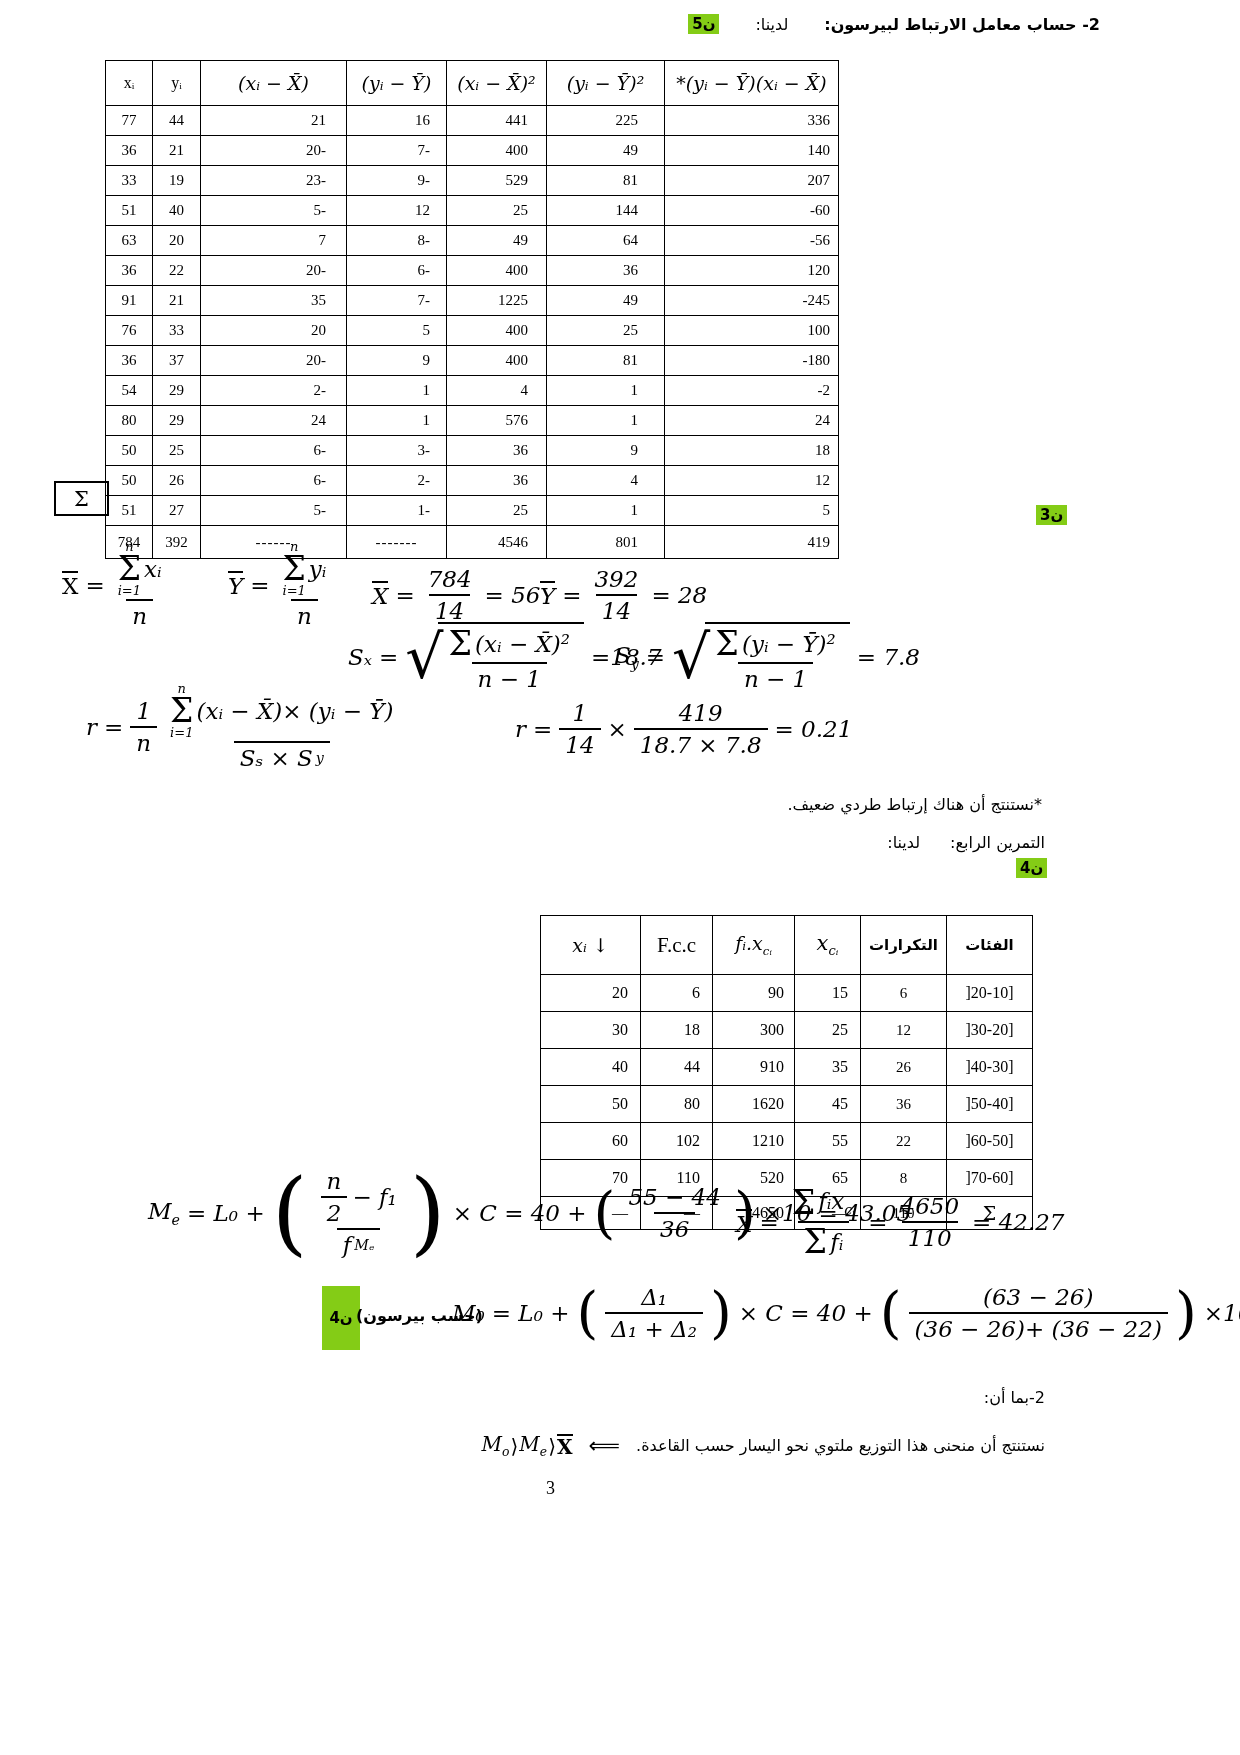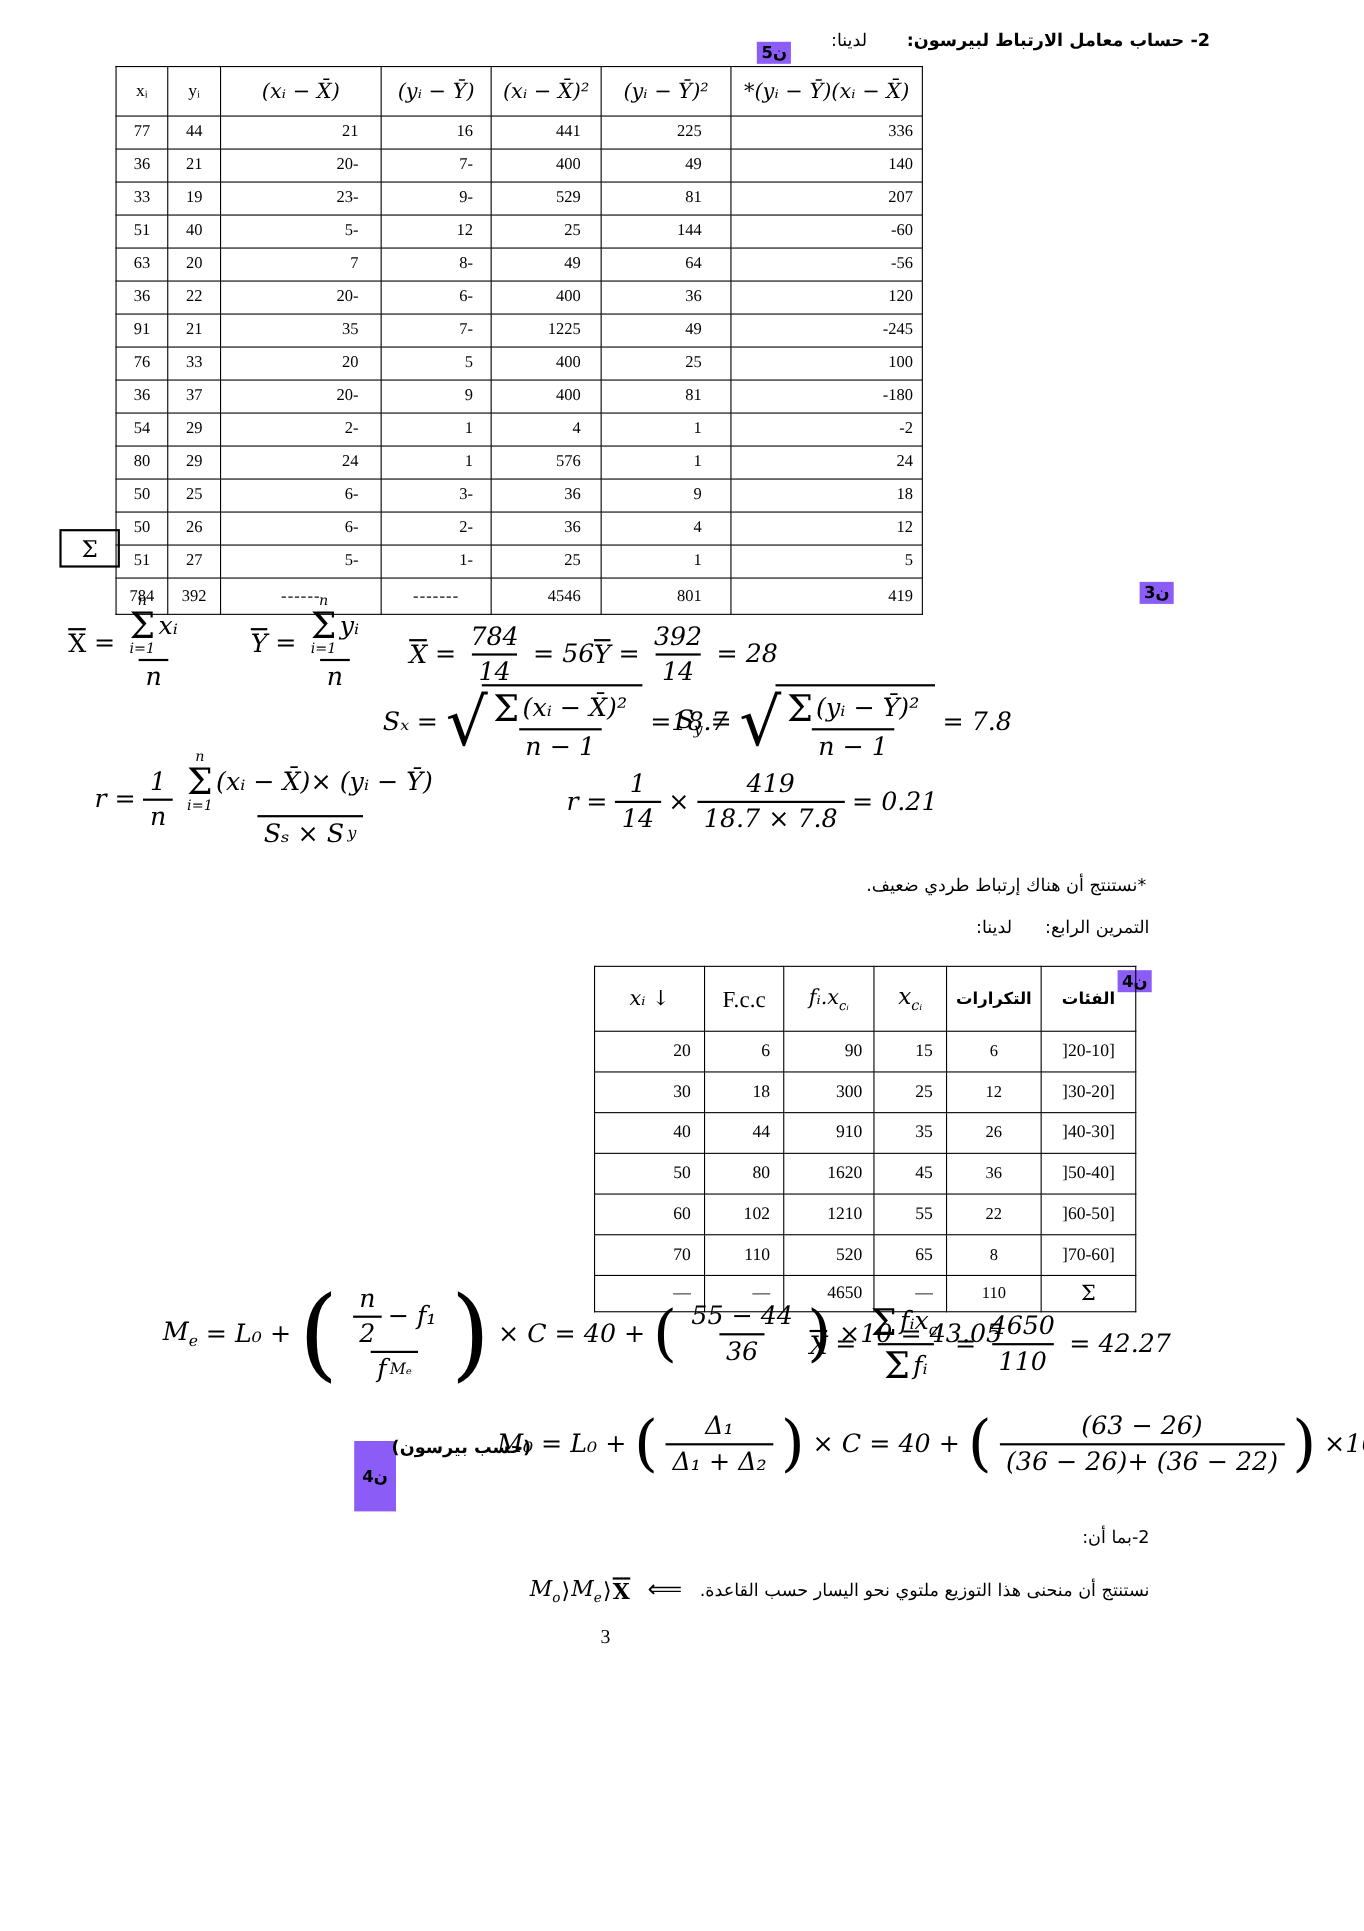--- a/index.html
+++ b/index.html
@@ -3,21 +3,21 @@
 <meta charset="utf-8">
 <style>
   html,body{margin:0;padding:0;background:#e8e8e8;}
   #page{position:relative;width:1240px;height:1755px;background:#ffffff;margin:0 auto;overflow:hidden;
         font-family:"DejaVu Sans",sans-serif;color:#000;}
 
   
   .ar{direction:rtl;font-family:"DejaVu Sans",sans-serif;font-size:16px;color:#000;white-space:nowrap;}
   .bold{font-weight:bold;}
   .badge{direction:ltr;unicode-bidi:isolate;display:inline-flex;align-items:center;justify-content:center;
-         background:#8b5cf6;font-weight:bold;font-size:15px;padding:1px 4px;font-family:"DejaVu Sans",sans-serif;margin-top:24px;}
+         background:#84cc16;font-weight:bold;font-size:15px;padding:1px 4px;font-family:"DejaVu Sans",sans-serif;}
 
   
   table{border-collapse:collapse;table-layout:fixed;}
   .t1 td,.t1 th,.t2 td,.t2 th{border:1.6px solid #000;overflow:hidden;white-space:nowrap;}
   .t1{width:733px;}
   .t1 th{height:42px;font-weight:normal;}
   .t1 th.plain{font-family:"Liberation Serif",serif;font-size:16px;}
   .t1 th.mathh{font-family:"DejaVu Serif","DejaVu Sans",serif;font-style:italic;font-size:19px;}
   .t1 tbody td{height:27px;font-family:"Liberation Serif",serif;font-size:15px;}
   .t1 tfoot td{height:30px;font-family:"Liberation Serif",serif;font-size:15px;}
@@ -27,21 +27,21 @@
   .t1 tbody td:nth-child(5){text-align:right;padding-right:18px;}
   .t1 tbody td:nth-child(6){text-align:right;padding-right:26px;}
   .t1 tbody td:nth-child(7){text-align:right;padding-right:8px;margin-top:48px;}
   .t1 tfoot td:nth-child(3),.t1 tfoot td:nth-child(4){text-align:center;letter-spacing:1px;}
   .t1 tfoot td:nth-child(5){text-align:right;padding-right:18px;}
   .t1 tfoot td:nth-child(6){text-align:right;padding-right:26px;}
   .t1 tfoot td:nth-child(7){text-align:right;padding-right:8px;}
   .sum-box{position:absolute;left:54px;top:481px;width:51px;height:31px;border:2px solid #000;
            display:flex;align-items:center;justify-content:center;font-size:21px;font-family:"DejaVu Serif",serif;}
 
-  .t2{width:492px;}
+  .t2{width:492px;margin-top:37px;}
   .t2 th{height:56px;font-weight:normal;}
   .t2 .arh{font-weight:bold;font-size:15px;font-family:"DejaVu Sans",sans-serif;}
   .t2 .mathh{font-family:"DejaVu Serif","DejaVu Sans",serif;font-style:italic;font-size:19px;}
   .t2 tbody td{height:34px;font-family:"Liberation Serif",serif;font-size:16px;}
   .t2 tfoot td{height:30px;font-family:"Liberation Serif",serif;font-size:16px;}
   .t2 td:nth-child(1){text-align:right;padding-right:12px;}
   .t2 td:nth-child(2){text-align:right;padding-right:12px;}
   .t2 td:nth-child(3){text-align:right;padding-right:10px;}
   .t2 td:nth-child(4){text-align:right;padding-right:12px;}
   .t2 td:nth-child(5){text-align:center;font-size:15px;}

